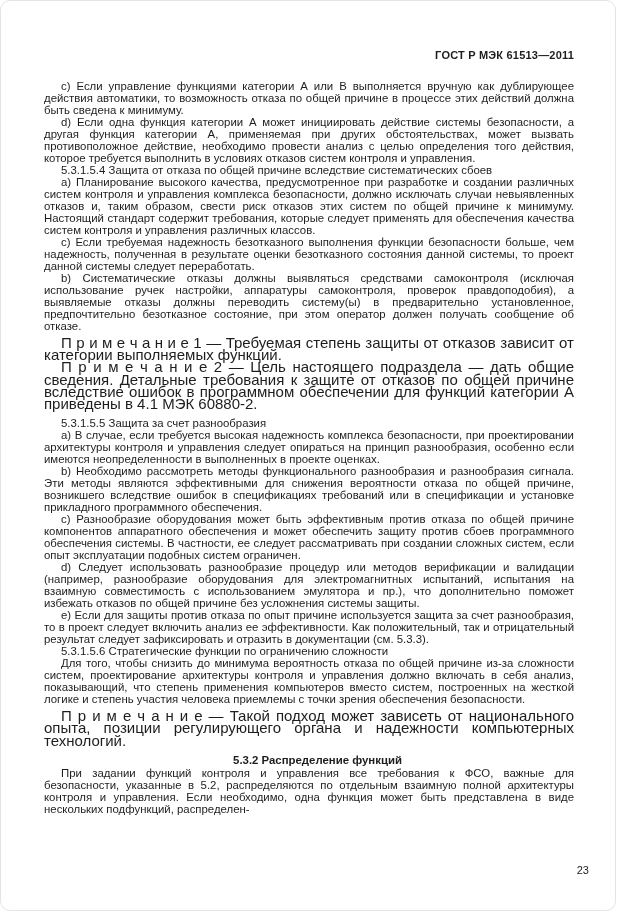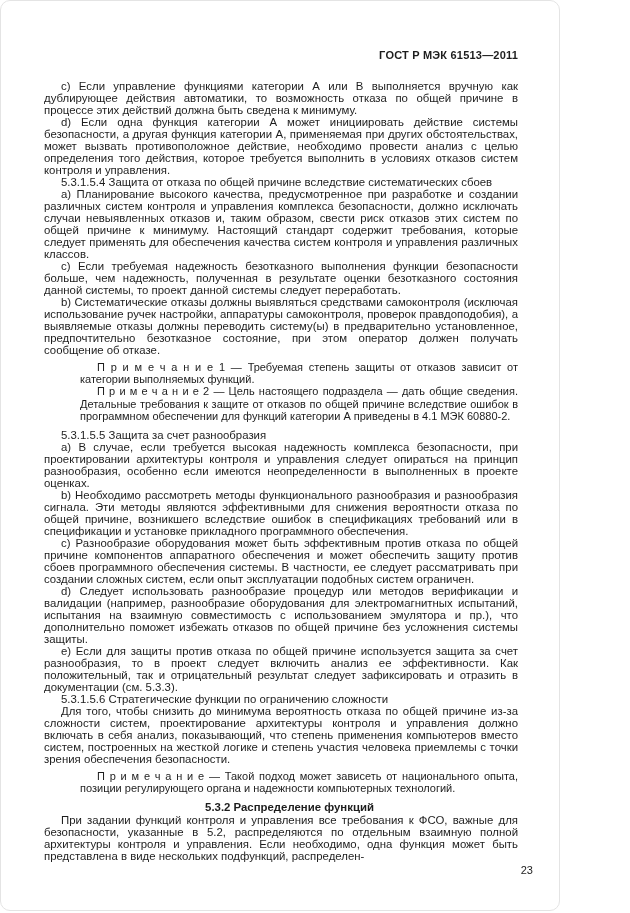--- a/index.html
+++ b/index.html
@@ -9,21 +9,21 @@
   }
   body {
     width: 630px;
     height: 913px;
     font-family: "Liberation Sans", sans-serif;
     color: #1d1d1d;
     -webkit-font-smoothing: antialiased;
   }
   .page {
     position: relative;
-    width: 560px;
+    width: 616px;
     height: 911px;
     box-sizing: border-box;
     background: #ffffff;
     border: 1px solid #e4e4e4;
     border-radius: 10px;
     overflow: hidden;
   }
   .running-header {
     position: absolute;
     top: 48px;
@@ -50,23 +50,22 @@
   .para.subheading {
     font-weight: normal;
   }
   .para.heading-bold {
     font-weight: bold;
     text-align: center;
     margin-top: 7px;
     margin-bottom: 1px;
   }
   .para.note {
-    font-size: 11px;
+    font-size: 15px;
     line-height: 12.2px;
-    margin-left: 36px;
   }
   
   .para.body + .para.note,
   .para.subheading + .para.note {
     margin-top: 5px;
   }
   .para.note + .para.subheading,
   .para.note + .para.body,
   .para.note + .para.heading-bold {
     margin-top: 7px;
@@ -91,21 +90,21 @@
       <p class="para body">a) Планирование высокого качества, предусмотренное при разработке и создании различных систем контроля и управления комплекса безопасности, должно исключать случаи невыявленных отказов и, таким образом, свести риск отказов этих систем по общей причине к минимуму. Настоящий стандарт содержит требования, которые следует применять для обеспечения качества систем контроля и управления различных классов.</p>
       <p class="para body">c) Если требуемая надежность безотказного выполнения функции безопасности больше, чем надежность, полученная в результате оценки безотказного состояния данной системы, то проект данной системы следует переработать.</p>
       <p class="para body">b) Систематические отказы должны выявляться средствами самоконтроля (исключая использование ручек настройки, аппаратуры самоконтроля, проверок правдоподобия), а выявляемые отказы должны переводить систему(ы) в предварительно установленное, предпочтительно безотказное состояние, при этом оператор должен получать сообщение об отказе.</p>
       <p class="para note">П р и м е ч а н и е  1 — Требуемая степень защиты от отказов зависит от категории выполняемых функций.</p>
       <p class="para note">П р и м е ч а н и е  2 — Цель настоящего подраздела — дать общие сведения. Детальные требования к защите от отказов по общей причине вследствие ошибок в программном обеспечении для функций категории А приведены в 4.1 МЭК 60880-2.</p>
       <p class="para subheading">5.3.1.5.5 Защита за счет разнообразия</p>
       <p class="para body">a) В случае, если требуется высокая надежность комплекса безопасности, при проектировании архитектуры контроля и управления следует опираться на принцип разнообразия, особенно если имеются неопределенности в выполненных в проекте оценках.</p>
       <p class="para body">b) Необходимо рассмотреть методы функционального разнообразия и разнообразия сигнала. Эти методы являются эффективными для снижения вероятности отказа по общей причине, возникшего вследствие ошибок в спецификациях требований или в спецификации и установке прикладного программного обеспечения.</p>
       <p class="para body">c) Разнообразие оборудования может быть эффективным против отказа по общей причине компонентов аппаратного обеспечения и может обеспечить защиту против сбоев программного обеспечения системы. В частности, ее следует рассматривать при создании сложных систем, если опыт эксплуатации подобных систем ограничен.</p>
       <p class="para body">d) Следует использовать разнообразие процедур или методов верификации и валидации (например, разнообразие оборудования для электромагнитных испытаний, испытания на взаимную совместимость с использованием эмулятора и пр.), что дополнительно поможет избежать отказов по общей причине без усложнения системы защиты.</p>
-      <p class="para body">e) Если для защиты против отказа по общей причине используется защита за счет разнообразия, то в проект следует включить анализ ее эффективности. Как положительный, так и отрицательный результат следует зафиксировать и отразить в документации (см. 5.3.3).</p>
+      <p class="para body">e) Если для защиты против отказа по опыт причине используется защита за счет разнообразия, то в проект следует включить анализ ее эффективности. Как положительный, так и отрицательный результат следует зафиксировать и отразить в документации (см. 5.3.3).</p>
       <p class="para subheading">5.3.1.5.6 Стратегические функции по ограничению сложности</p>
       <p class="para body">Для того, чтобы снизить до минимума вероятность отказа по общей причине из-за сложности систем, проектирование архитектуры контроля и управления должно включать в себя анализ, показывающий, что степень применения компьютеров вместо систем, построенных на жесткой логике и степень участия человека приемлемы с точки зрения обеспечения безопасности.</p>
       <p class="para note">П р и м е ч а н и е — Такой подход может зависеть от национального опыта, позиции регулирующего органа и надежности компьютерных технологий.</p>
       <p class="para heading-bold">5.3.2 Распределение функций</p>
       <p class="para body">При задании функций контроля и управления все требования к ФСО, важные для безопасности, указанные в 5.2, распределяются по отдельным взаимную полной архитектуры контроля и управления. Если необходимо, одна функция может быть представлена в виде нескольких подфункций, распределен-</p>
     </div>
 
   <div class="page-number">23</div>
 </div>
 

